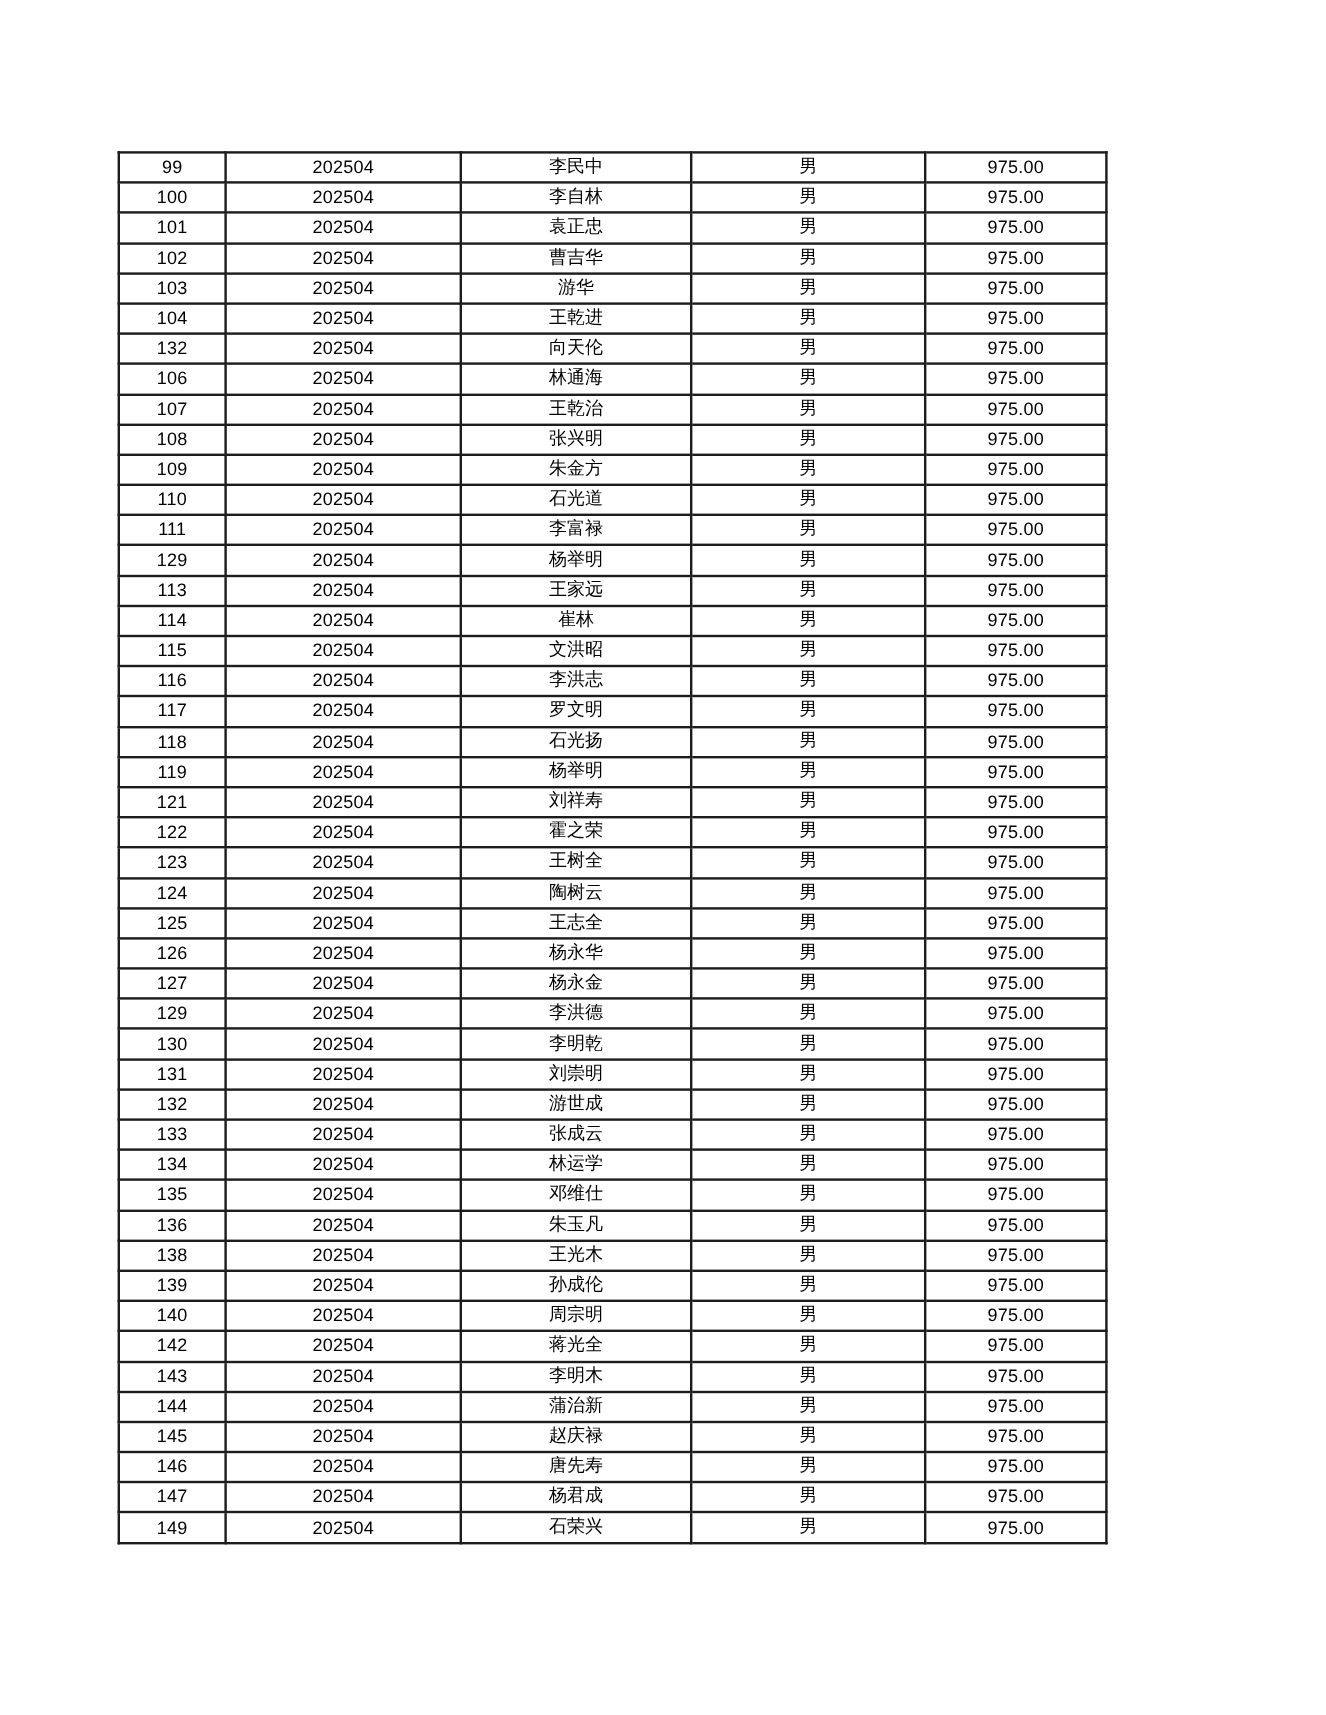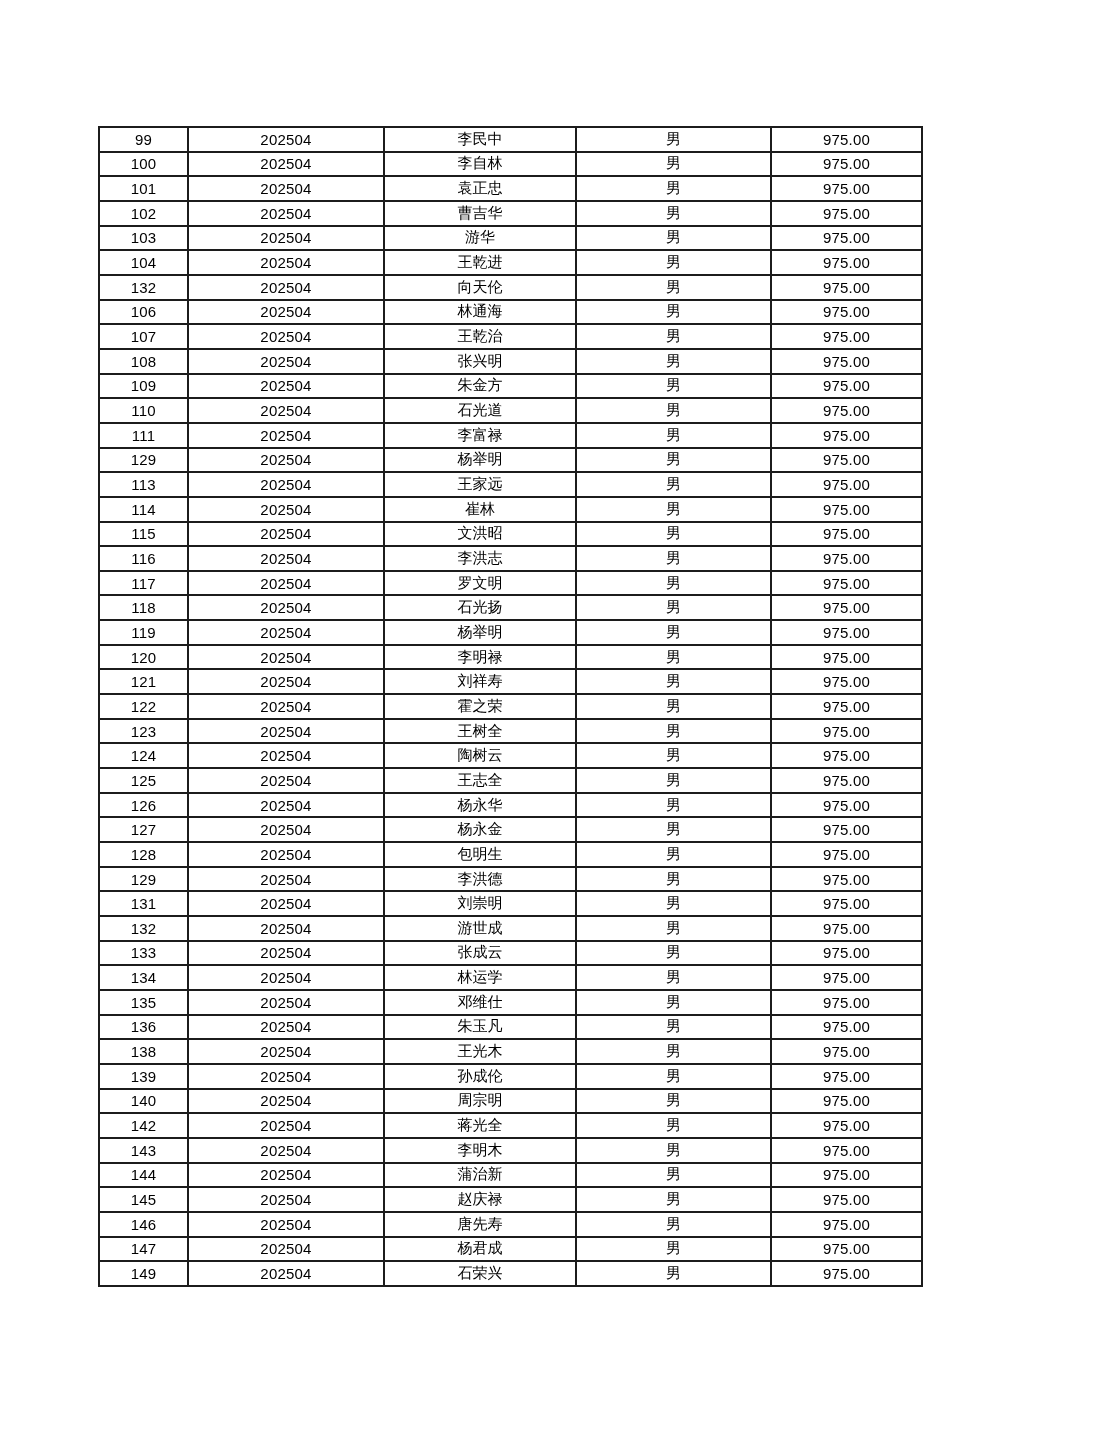--- a/index.html
+++ b/index.html
@@ -202,27 +202,20 @@
           <td class="c4">975.00</td>
         </tr>
         <tr>
           <td class="c0">119</td>
           <td class="c1">202504</td>
           <td class="c2">杨举明</td>
           <td class="c3">男</td>
           <td class="c4">975.00</td>
         </tr>
         <tr>
-          <td class="c0">120</td>
-          <td class="c1">202504</td>
-          <td class="c2">李明禄</td>
-          <td class="c3">男</td>
-          <td class="c4">975.00</td>
-        </tr>
-        <tr>
           <td class="c0">121</td>
           <td class="c1">202504</td>
           <td class="c2">刘祥寿</td>
           <td class="c3">男</td>
           <td class="c4">975.00</td>
         </tr>
         <tr>
           <td class="c0">122</td>
           <td class="c1">202504</td>
           <td class="c2">霍之荣</td>
@@ -258,30 +251,30 @@
           <td class="c4">975.00</td>
         </tr>
         <tr>
           <td class="c0">127</td>
           <td class="c1">202504</td>
           <td class="c2">杨永金</td>
           <td class="c3">男</td>
           <td class="c4">975.00</td>
         </tr>
         <tr>
-          <td class="c0">128</td>
-          <td class="c1">202504</td>
-          <td class="c2">包明生</td>
-          <td class="c3">男</td>
-          <td class="c4">975.00</td>
-        </tr>
-        <tr>
           <td class="c0">129</td>
           <td class="c1">202504</td>
           <td class="c2">李洪德</td>
+          <td class="c3">男</td>
+          <td class="c4">975.00</td>
+        </tr>
+        <tr>
+          <td class="c0">130</td>
+          <td class="c1">202504</td>
+          <td class="c2">李明乾</td>
           <td class="c3">男</td>
           <td class="c4">975.00</td>
         </tr>
         <tr>
           <td class="c0">131</td>
           <td class="c1">202504</td>
           <td class="c2">刘崇明</td>
           <td class="c3">男</td>
           <td class="c4">975.00</td>
         </tr>

